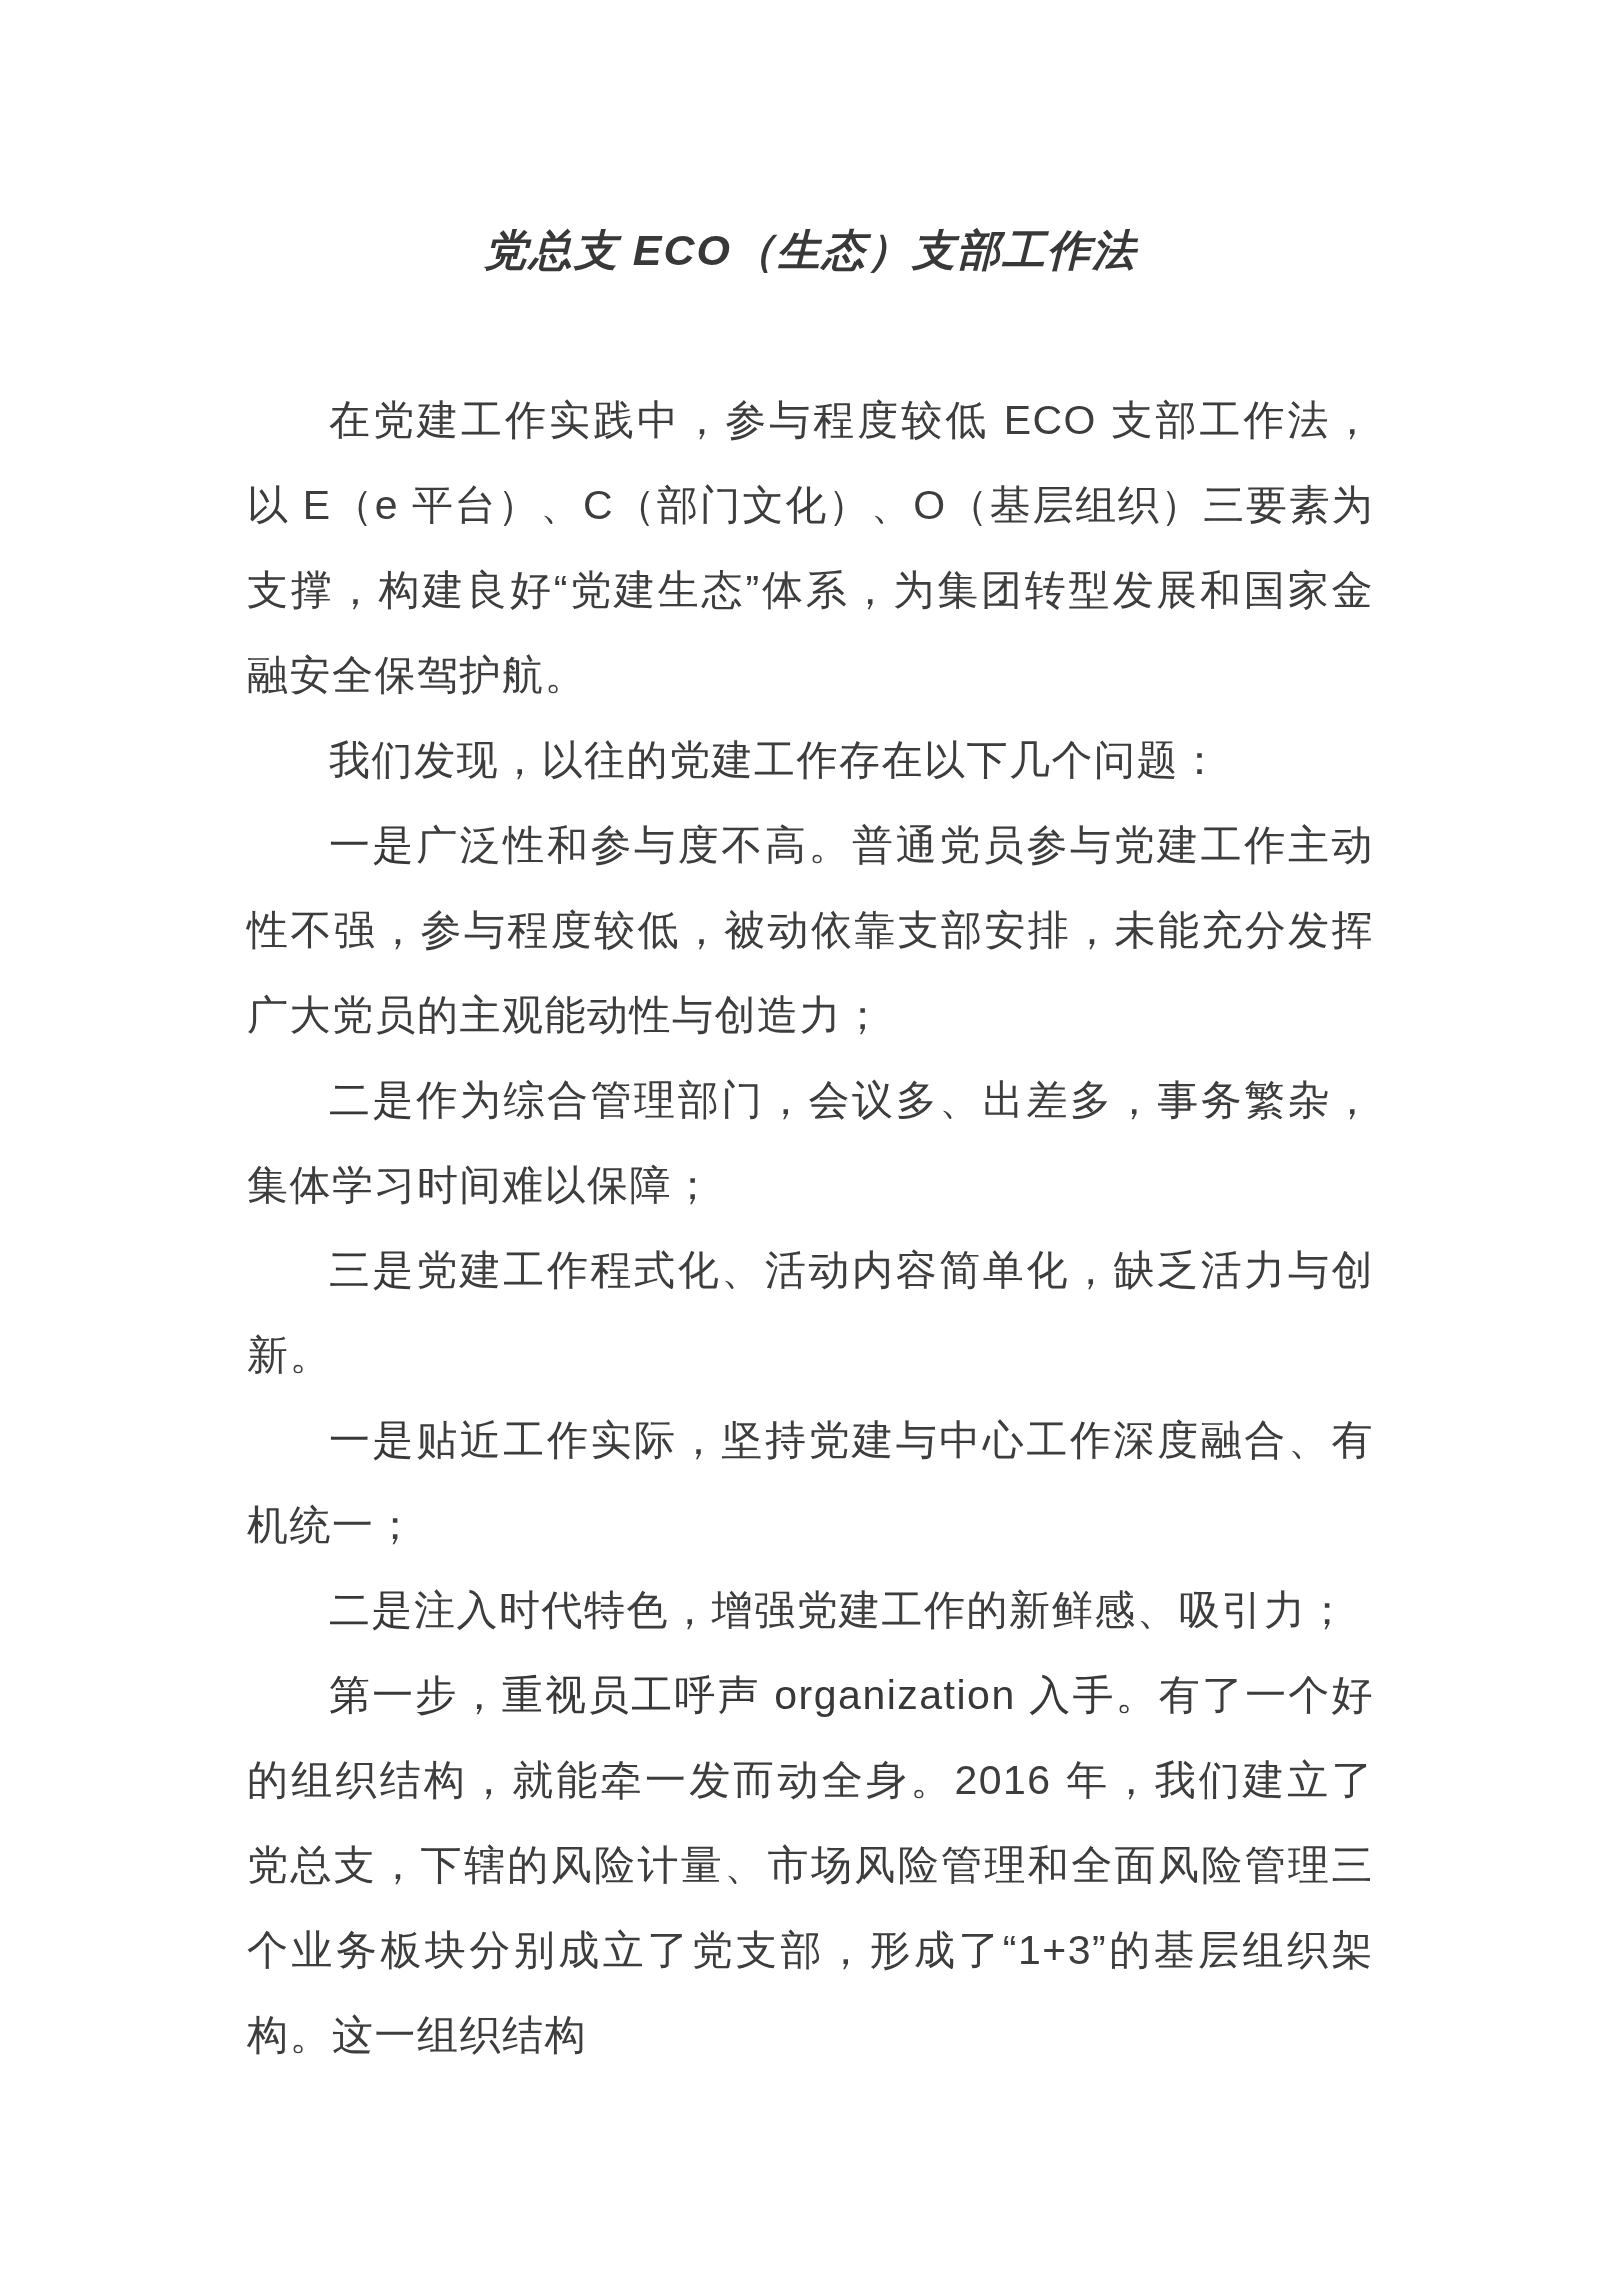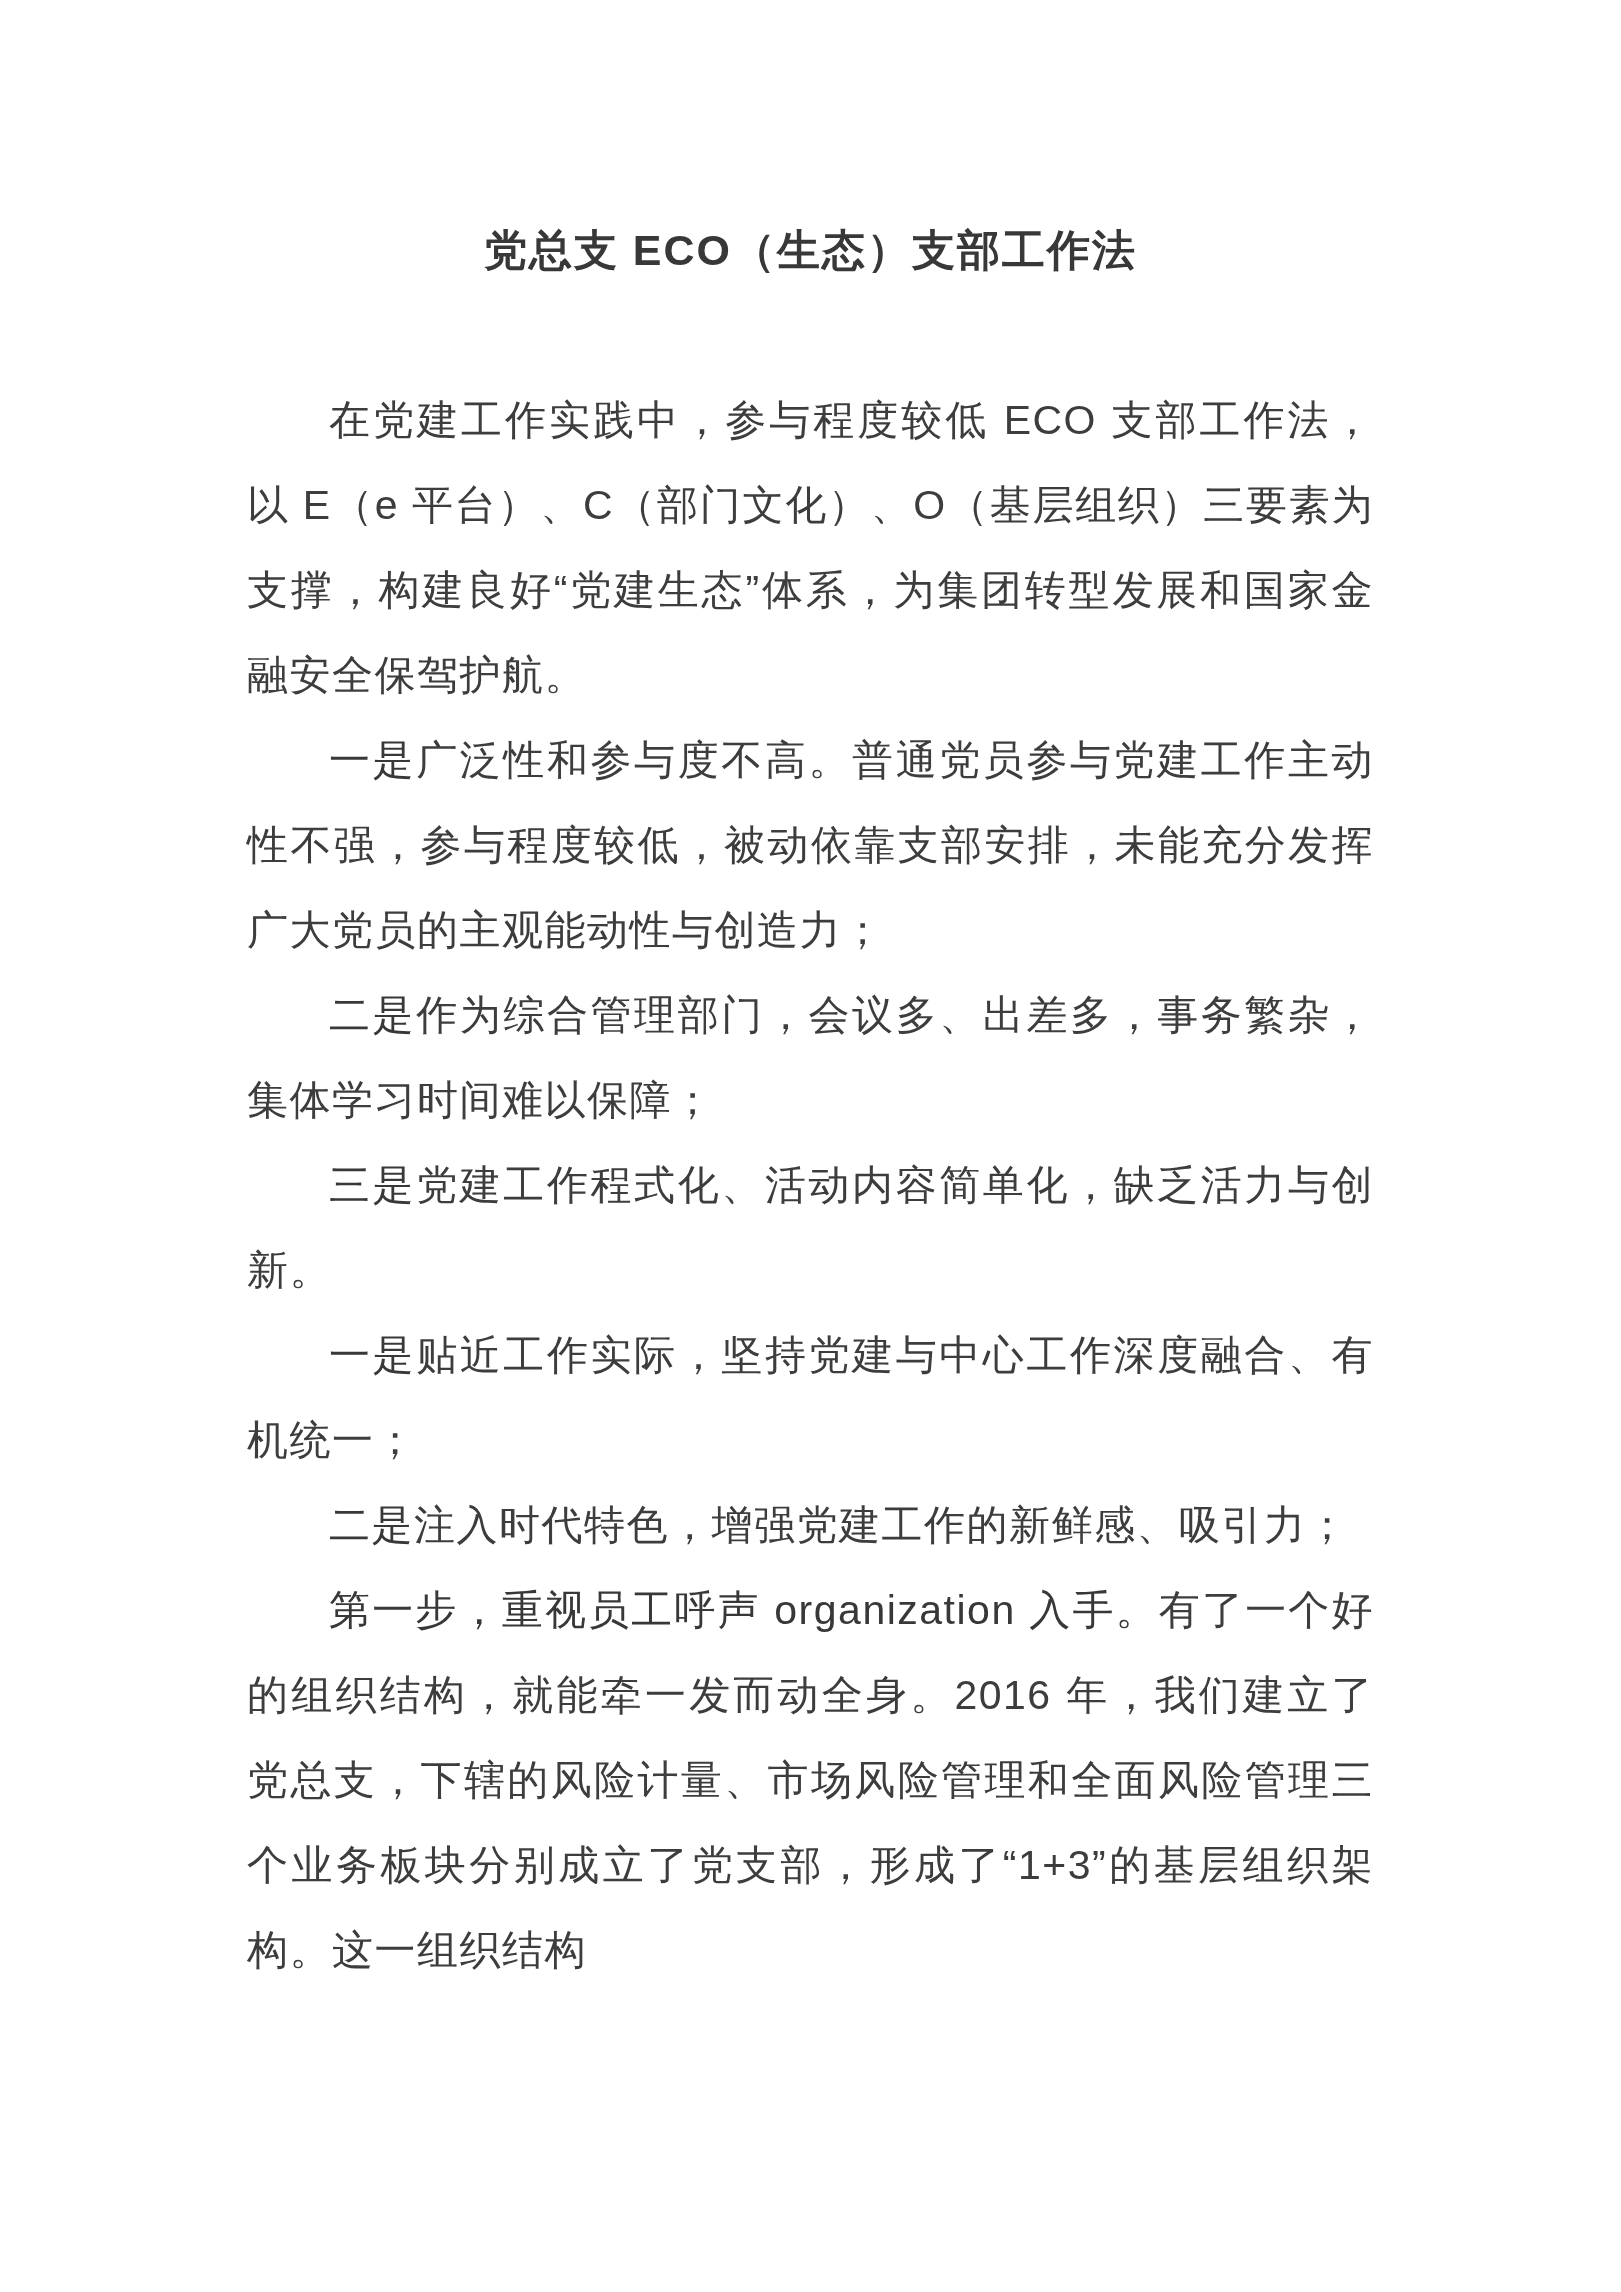--- a/index.html
+++ b/index.html
@@ -18,20 +18,21 @@
     font-family: "Liberation Sans", sans-serif;
   }
   .doc-title {
     margin: 0;
     font-size: 43px;
     line-height: 51px;
     font-weight: 700;
     text-align: center;
     letter-spacing: 2px;
     color: #383838;
+    font-style: italic;
   }
   .doc-body {
     margin-top: 102px;
     font-size: 41px;
     line-height: 85px;
     color: #3d3d3d;
     text-align: justify;
     letter-spacing: 1.5px;
   }
   .doc-body p {
@@ -45,20 +46,21 @@
   }
 </style>
 </head>
 <body>
 
 <div class="page">
   <h1 class="doc-title">党总支 ECO（生态）支部工作法</h1>
 
   <div class="doc-body">
     <p><span class="lead"></span><span>在党建工作实践中，参与程度较低 ECO 支部工作法，以 E（e 平台）、C（部门文化）、O（基层组织）三要素为支撑，构建良好“党建生态”体系，为集团转型发展和国家金融安全保驾护航。</span></p>
+    <p><span class="lead"></span><span>我们发现，以往的党建工作存在以下几个问题：</span></p>
     <p><span class="lead">一是</span><span>广泛性和参与度不高。普通党员参与党建工作主动性不强，参与程度较低，被动依靠支部安排，未能充分发挥广大党员的主观能动性与创造力；</span></p>
     <p><span class="lead">二是</span><span>作为综合管理部门，会议多、出差多，事务繁杂，集体学习时间难以保障；</span></p>
     <p><span class="lead">三是</span><span>党建工作程式化、活动内容简单化，缺乏活力与创新。</span></p>
     <p><span class="lead">一是</span><span>贴近工作实际，坚持党建与中心工作深度融合、有机统一；</span></p>
     <p><span class="lead">二是</span><span>注入时代特色，增强党建工作的新鲜感、吸引力；</span></p>
     <p><span class="lead">第一步，重视员工呼声 organization 入手。</span><span>有了一个好的组织结构，就能牵一发而动全身。2016 年，我们建立了党总支，下辖的风险计量、市场风险管理和全面风险管理三个业务板块分别成立了党支部，形成了“1+3”的基层组织架构。这一组织结构</span></p>
   </div>
 </div>
 
 

